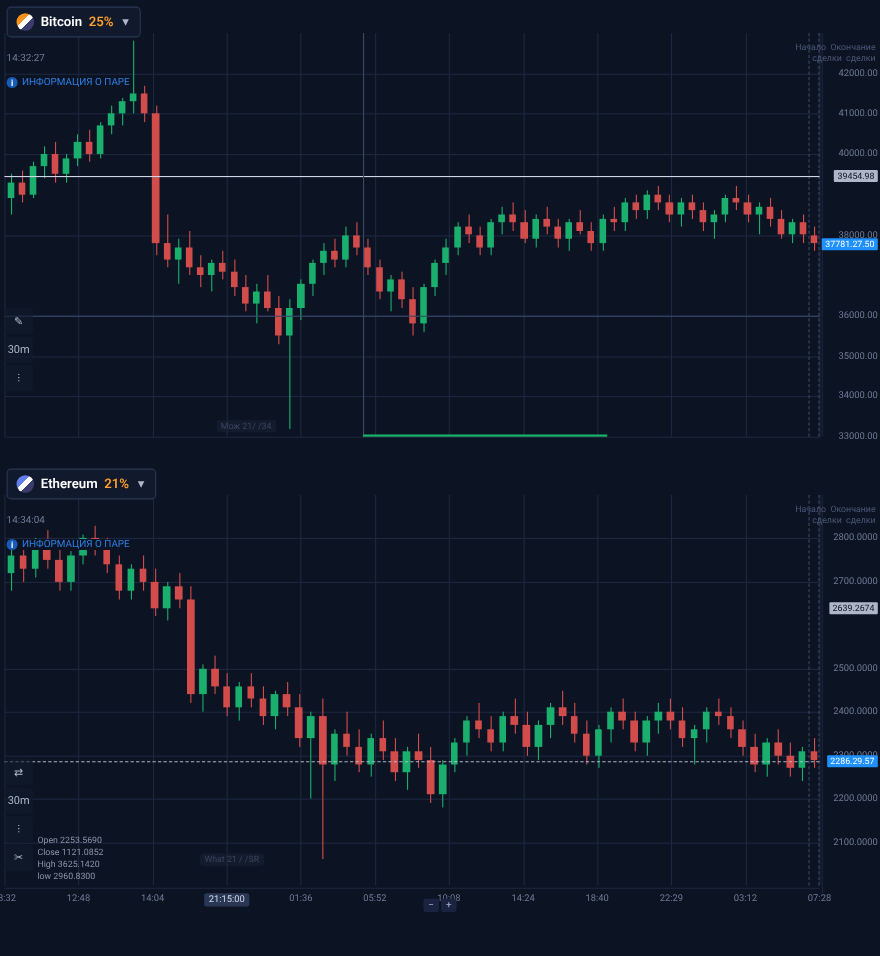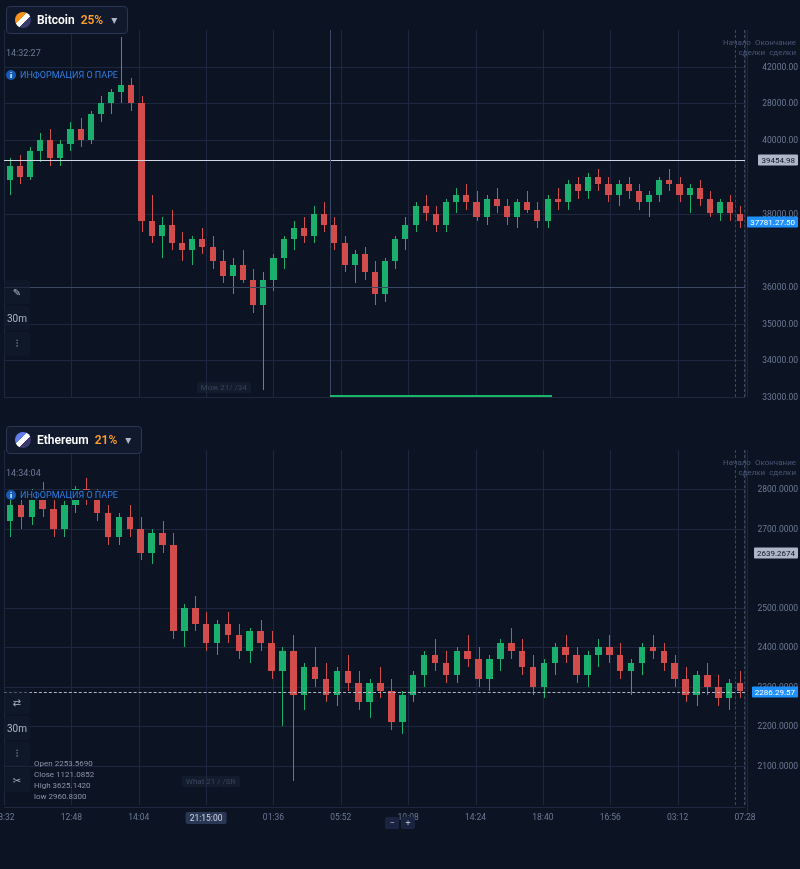--- a/index.html
+++ b/index.html
@@ -387,21 +387,21 @@
       <div class="green-line" style="bottom: 0px; left: 326.04px; width: 222.3px;"></div>
       <div class="watermark" style="left: 192.66px; bottom: 4px;">Мож 21/ /34</div>
     </div>
   <div class="yaxis" id="yaxis0">
       <div class="ylabel" style="top: 367px;">33000.00</div>
       <div class="ylabel" style="top: 330.3px;">34000.00</div>
       <div class="ylabel" style="top: 293.6px;">35000.00</div>
       <div class="ylabel" style="top: 256.9px;">36000.00</div>
       <div class="ylabel" style="top: 183.5px;">38000.00</div>
       <div class="ylabel" style="top: 110.1px;">40000.00</div>
-      <div class="ylabel" style="top: 73.4px;">28000.00</div>
+      <div class="ylabel" style="top: 73.4px;">41000.00</div>
       <div class="ylabel" style="top: 36.7px;">42000.00</div>
       <div class="price-badge badge-gray" style="top: 130.101px;">39454.98</div>
       <div class="price-badge badge-blue" style="top: 191.537px;">37781.27.50</div>
     </div>
   <div class="toolbar">
     <div class="tbtn">✎</div>
     <div class="tbtn">30m</div>
     <div class="tbtn">⫶</div>
   </div>
 </div>
@@ -745,21 +745,21 @@
   <div class="xaxis" id="xaxis">
       <div class="xlabel" style="left: 0px;">08:32</div>
       <div class="xlabel" style="left: 67.3636px;">12:48</div>
       <div class="xlabel" style="left: 134.727px;">14:04</div>
       <div class="xlabel" style="left: 202.091px;">21:20</div>
       <div class="xlabel" style="left: 269.455px;">01:36</div>
       <div class="xlabel" style="left: 336.818px;">05:52</div>
       <div class="xlabel" style="left: 404.182px;">10:08</div>
       <div class="xlabel" style="left: 471.545px;">14:24</div>
       <div class="xlabel" style="left: 538.909px;">18:40</div>
-      <div class="xlabel" style="left: 606.273px;">16:56</div>
+      <div class="xlabel" style="left: 606.273px;">22:29</div>
       <div class="xlabel" style="left: 673.636px;">03:12</div>
       <div class="xlabel" style="left: 741px;">07:28</div>
       <div class="xlabel" style="left: 202.091px; background: rgb(42, 55, 84); padding: 1px 4px; border-radius: 2px; color: rgb(207, 214, 230);">21:15:00</div>
     </div>
   <div class="zoom-ctrl">
     <span>−</span>
     <span>+</span>
   </div>
 </div>
 

